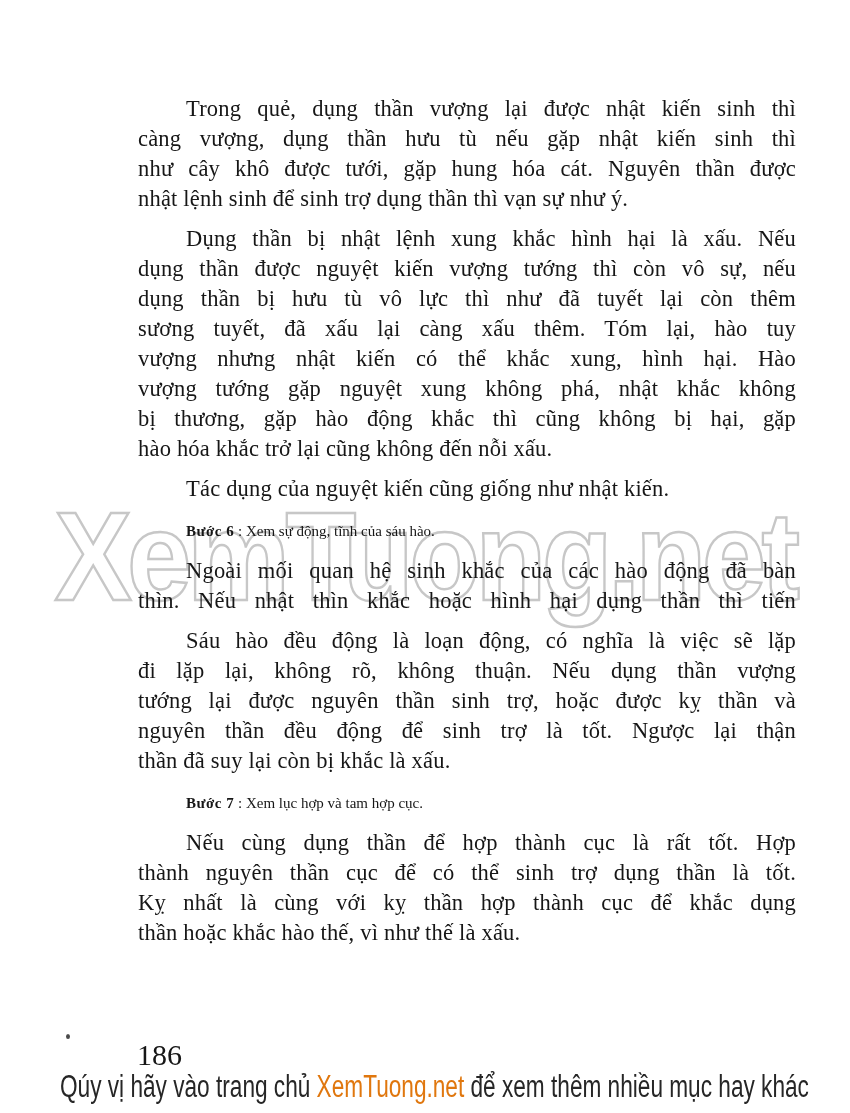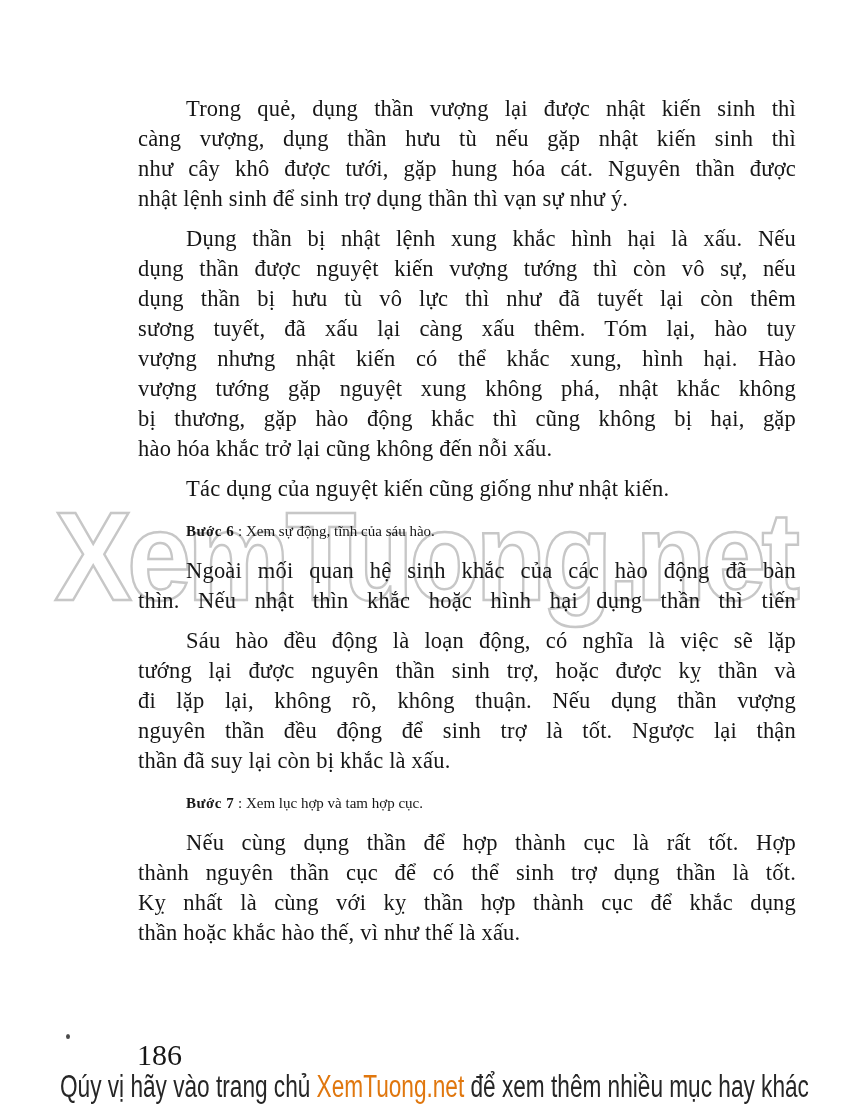--- a/index.html
+++ b/index.html
@@ -113,22 +113,22 @@
       <div class="paragraph">
         <div class="line first last">Tác dụng của nguyệt kiến cũng giống như nhật kiến.</div>
       </div>
       <div class="heading"><span class="bold">Bước 6</span><span> : Xem sự động, tĩnh của sáu hào.</span></div>
       <div class="paragraph">
         <div class="line first">Ngoài mối quan hệ sinh khắc của các hào động đã bàn</div>
         <div class="line">thìn. Nếu nhật thìn khắc hoặc hình hại dụng thần thì tiến</div>
       </div>
       <div class="paragraph">
         <div class="line first">Sáu hào đều động là loạn động, có nghĩa là việc sẽ lặp</div>
+        <div class="line">đi lặp lại, không rõ, không thuận. Nếu dụng thần vượng</div>
         <div class="line">tướng lại được nguyên thần sinh trợ, hoặc được kỵ thần và</div>
-        <div class="line">đi lặp lại, không rõ, không thuận. Nếu dụng thần vượng</div>
         <div class="line">nguyên thần đều động để sinh trợ là tốt. Ngược lại thận</div>
         <div class="line last">thần đã suy lại còn bị khắc là xấu.</div>
       </div>
       <div class="heading"><span class="bold">Bước 7</span><span> : Xem lục hợp và tam hợp cục.</span></div>
       <div class="paragraph">
         <div class="line first">Nếu cùng dụng thần để hợp thành cục là rất tốt. Hợp</div>
         <div class="line">thành nguyên thần cục để có thể sinh trợ dụng thần là tốt.</div>
         <div class="line">Kỵ nhất là cùng với kỵ thần hợp thành cục để khắc dụng</div>
         <div class="line last">thần hoặc khắc hào thế, vì như thế là xấu.</div>
       </div>

